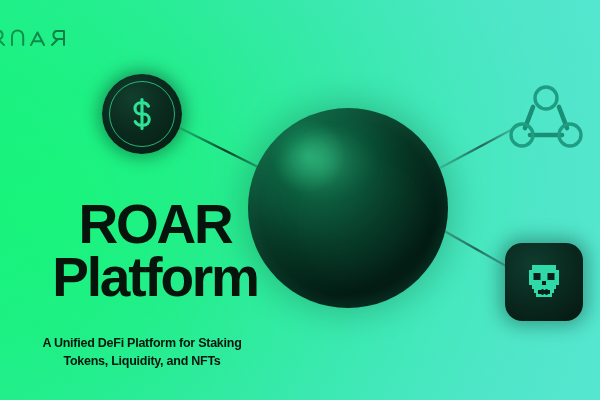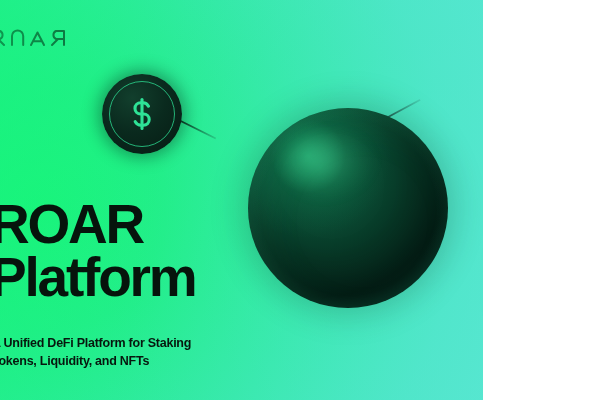--- a/index.html
+++ b/index.html
@@ -5,24 +5,25 @@
   * { margin:0; padding:0; box-sizing:border-box; }
 
   html, body {
     width:600px; height:400px;
     overflow:hidden;
     font-family:"Liberation Sans", sans-serif;
   }
 
   #stage {
     position:relative;
-    width:483px; height:400px;
+    width:600px; height:400px;
     overflow:hidden;
     background:
       radial-gradient(120% 140% at 8% 52%, #1CF47C 0%, #23EE89 22%, #35E9A8 48%, #49E6C2 72%, #55E7D2 100%);
+    text-align: center;
   }
 
   
   #stage::after{
     content:"";
     position:absolute; inset:0;
     background:linear-gradient(100deg, rgba(18,245,120,0.55) 0%, rgba(30,240,140,0.12) 34%, rgba(86,231,212,0.30) 72%, rgba(92,230,214,0.55) 100%);
     pointer-events:none;
   }
 

